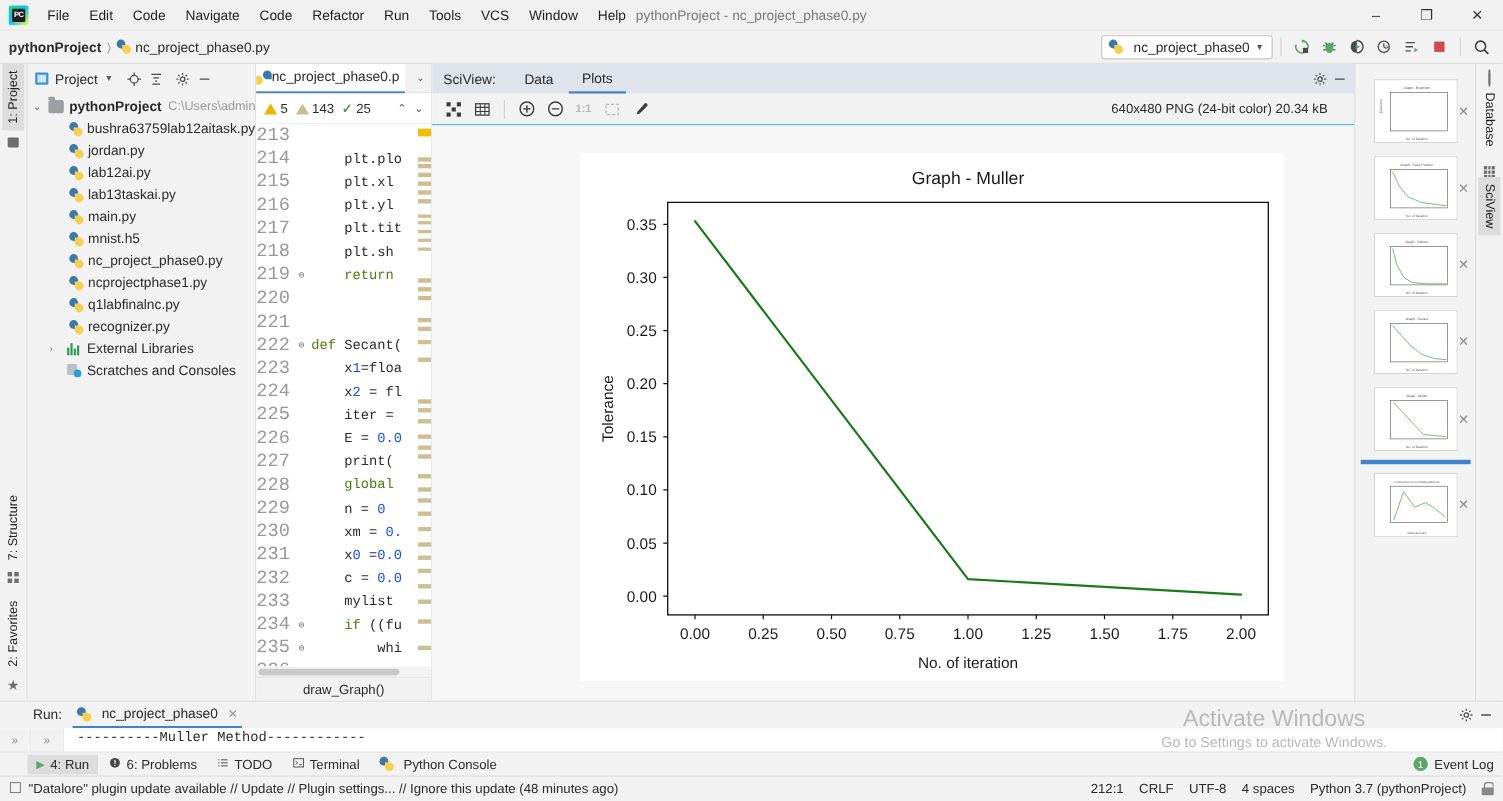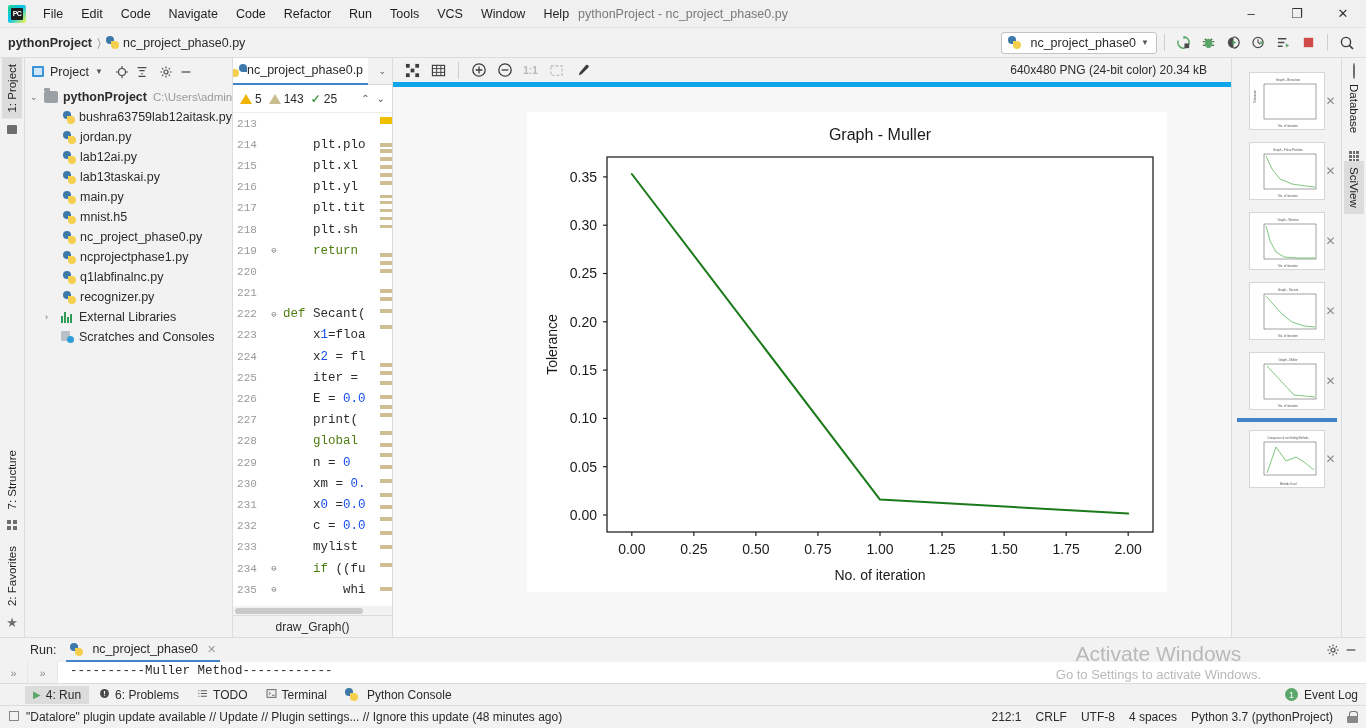--- a/index.html
+++ b/index.html
@@ -109,39 +109,39 @@
   .ed-tabbar{ height:27px; background:#f2f2f2; display:flex; align-items:center; flex:0 0 27px; border-bottom:1px solid #dcdcdc;}
   .ed-tab{ display:flex;align-items:center; gap:4px; padding:0 6px; height:27px; background:#fff; font-size:12.5px;
            border-bottom:2px solid #4083c9; max-width:135px; overflow:hidden; white-space:nowrap;}
   .ed-inspect{ height:28px; background:#fff; display:flex; align-items:center; gap:7px; padding:0 7px; flex:0 0 28px; font-size:12px; border-bottom:1px solid #eee;}
   .insp-item{display:flex;align-items:center;gap:3px;}
   .tri-warn{width:0;height:0;border-left:6px solid transparent;border-right:6px solid transparent;border-bottom:10px solid #f0b400;position:relative;}
   .tri-warn.grey{border-bottom-color:#c9bd8e;}
   .chk-ok{color:#4a9b4a;font-size:12px;font-weight:bold;}
   .code-area{ flex:1; background:#fff; position:relative; overflow:hidden; font-family:"Liberation Mono", monospace; font-size:12.5px;}
   .cline{ display:flex; height:21.2px; align-items:center; }
-  .gutter{ width:34px; text-align:center; padding-right:6px; color:#999; font-size:11px; flex:0 0 34px;}
+  .gutter{ width:34px; text-align:left; padding-right:6px; color:#999; font-size:17px; flex:0 0 34px;}
   .fold{ width:14px; text-align:center; color:#777; font-size:9px; flex:0 0 14px;}
   .ctext{ white-space:pre; padding-left:2px; }
   .kw{color:#4d7c0f;}
   .num{color:#1750eb;}
   .marks{position:absolute; right:0; top:0; width:12px; height:100%;}
   .mark{position:absolute; right:0; width:12px; height:3px;}
   .ed-status{height:22px;background:#f2f2f2;border-top:1px solid #dcdcdc;display:flex;align-items:center;justify-content:center;font-size:12px;color:#2b2b2b;flex:0 0 22px;}
   .hscroll{height:9px;background:#f2f2f2;position:relative;flex:0 0 9px;}
   .hscroll i{position:absolute;left:2px;top:2px;width:128px;height:6px;background:#c9c9c9;border-radius:3px;}
 
   
   .sciview{ flex:1; display:flex; flex-direction:column; min-width:0; background:#fff;}
   .sv-tabbar{ height:27px; background:#dfe3eb; display:flex; align-items:center; padding-left:10px; gap:2px; flex:0 0 27px; position:relative;}
   .sv-label{font-size:12.5px; margin-right:12px;}
   .sv-tab{ padding:0 12px; height:27px; display:flex;align-items:center; font-size:12.5px; }
   .sv-tab.active{ border-bottom:2px solid #4083c9; }
   .sv-tabbar-right{margin-left:auto;display:flex;align-items:center;gap:4px;padding-right:6px;}
-  .sv-toolbar{ height:29px; background:#f2f2f2; display:flex; align-items:center; gap:3px; padding:0 8px; flex:0 0 29px; border-bottom:5px solid #0ea5e9;}
+  .sv-toolbar{ height:29px; background:#f2f2f2; display:flex; align-items:center; gap:3px; padding:0 8px; flex:0 0 29px; border-bottom:1px solid #0ea5e9;}
   .tb-ico{width:23px;height:23px;display:flex;align-items:center;justify-content:center;border-radius:3px;color:#3c3c3c;}
   .tb-ico.dim{color:#b6b6b6;}
   .sv-info{margin-left:auto;font-size:12px;color:#2b2b2b;padding-right:16px;}
   .plot-wrap{ flex:1; background:#f7f7f7; position:relative; overflow:hidden;}
   .plot-card{ position:absolute; left:134px; top:25px; width:640px; height:480px; background:#fff;}
 
   
   .thumbs{ width:110px; background:#f2f2f2; border-left:1px solid #dcdcdc; display:flex; flex-direction:column;
            align-items:center; padding-top:8px; gap:0; flex:0 0 110px; overflow:hidden;}
   .thumb-row{ width:110px; display:flex; align-items:center; justify-content:center; position:relative; padding:6px 0;}
@@ -581,20 +581,42 @@
       </div>
       <div class="hscroll">
           <i></i>
         </div>
       <div class="ed-status">
         <span>draw_Graph()</span>
       </div>
     </div>
 
     <div class="sciview">
+      <div class="sv-tabbar">
+        <span class="sv-label">SciView:</span>
+        <div class="sv-tab">
+            <span>Data</span>
+          </div>
+        <div class="sv-tab active">
+            <span>Plots</span>
+          </div>
+        <div class="sv-tabbar-right">
+          <span class="ph-icon">
+            <svg width="14" height="14" viewBox="0 0 16 16">
+                <circle cx="8" cy="8" r="2.3" fill="none" stroke="#4a4a4a" stroke-width="1.3"></circle>
+                <path d="M8 1.6v2M8 12.4v2M1.6 8h2M12.4 8h2M3.5 3.5l1.4 1.4M11.1 11.1l1.4 1.4M12.5 3.5l-1.4 1.4M4.9 11.1l-1.4 1.4" stroke="#4a4a4a" stroke-width="1.3"></path>
+              </svg>
+          </span>
+          <span class="ph-icon">
+            <svg width="14" height="14" viewBox="0 0 16 16">
+                <path d="M3 8h10" stroke="#4a4a4a" stroke-width="1.4"></path>
+              </svg>
+          </span>
+        </div>
+      </div>
 
       <div class="sv-toolbar">
         <div class="tb-ico">
           <svg width="15" height="15" viewBox="0 0 16 16">
               <rect x="1" y="1" width="4" height="4" fill="#3c3c3c"></rect>
               <rect x="11" y="1" width="4" height="4" fill="#3c3c3c"></rect>
               <rect x="6" y="6" width="4" height="4" fill="#3c3c3c"></rect>
               <rect x="1" y="11" width="4" height="4" fill="#3c3c3c"></rect>
               <rect x="11" y="11" width="4" height="4" fill="#3c3c3c"></rect>
             </svg>

